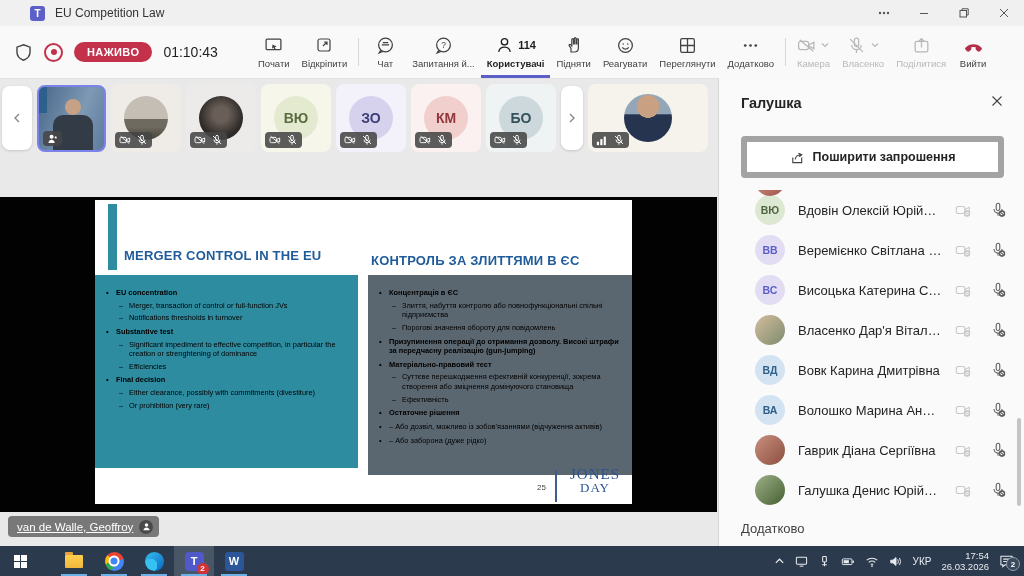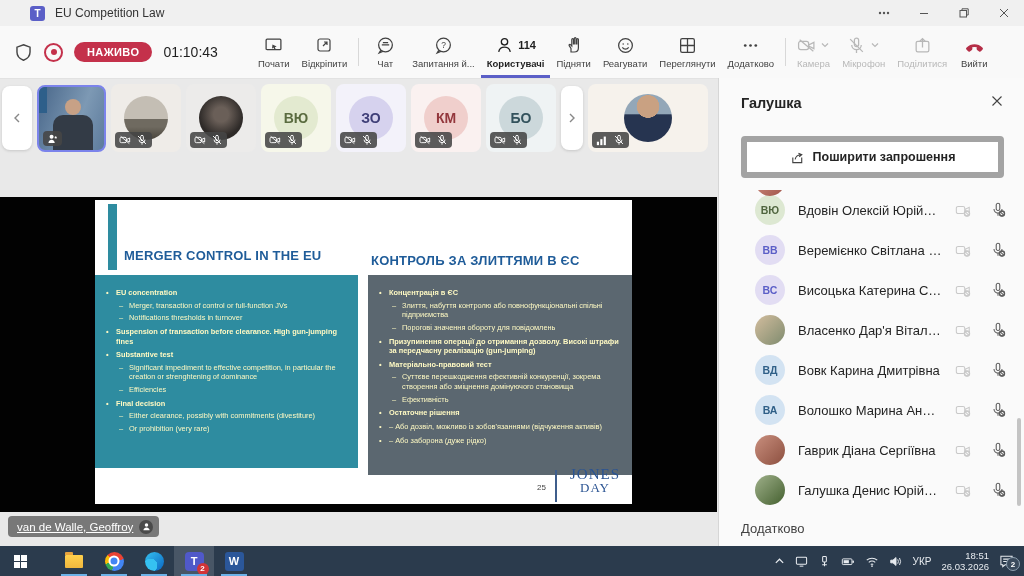--- a/index.html
+++ b/index.html
@@ -72,21 +72,21 @@
   .tile.wide .av-circle{width:48px;height:48px;}
 
   
   .blackarea{position:absolute;left:0;top:197px;width:717px;height:315px;background:#020202;}
   .slide{position:absolute;left:95px;top:3px;width:537px;height:304px;background:#fff;}
   .accentbar{position:absolute;left:13px;top:4px;width:9px;height:66px;background:var(--slide-teal,#2e8ca0);}
   .sl-title{position:absolute;font-weight:bold;font-size:13px;color:var(--slide-title,#1f5c99);
     letter-spacing:.2px;white-space:nowrap;}
   .sl-title.left{left:29px;top:48px;}
   .sl-title.right{left:276px;top:53px;}
-  .sl-box{position:absolute;top:75px;box-sizing:border-box;padding:9px 10px;color:#fef9c3;}
+  .sl-box{position:absolute;top:75px;box-sizing:border-box;padding:9px 10px;color:#000000;}
   .sl-box.teal{left:0;width:263px;height:193px;background:var(--slide-teal,#2e8ca0);}
   .sl-box.slate{left:273px;width:264px;height:200px;background:var(--slide-slate,#5b6770);}
   .bullet{position:relative;padding-left:11px;margin-top:4px;font-size:7.4px;line-height:1.3;}
   .bullet::before{content:"•";position:absolute;left:1px;}
   .bullet[data-level="2"]{margin-left:13px;margin-top:3px;}
   .bullet[data-level="2"]::before{content:"–";}
   .bullet[data-bold="true"]{font-weight:bold;}
   .pagenum{position:absolute;left:442px;top:283px;font-size:8px;color:#444;}
   .logo-div{position:absolute;left:460px;top:270px;width:2px;height:32px;background:#3f5e8c;}
   .jones{position:absolute;left:468px;top:268px;width:64px;text-align:center;
@@ -317,21 +317,21 @@
         <span class="iconrow">
           <svg width="19" height="19" viewBox="0 0 18 18" fill="none" stroke="#b8b8b8" stroke-width="1.2">
               <rect x="7" y="2" width="4" height="8" rx="2"></rect>
               <path d="M4.5 8.5a4.5 4.5 0 0 0 9 0M9 13v3"></path>
               <line x1="3" y1="3" x2="15" y2="15"></line>
             </svg>
           <svg width="10" height="10" viewBox="0 0 10 10" fill="none" stroke="#b8b8b8" stroke-width="1.2">
               <path d="M2 3.5l3 3 3-3"></path>
             </svg>
         </span>
-        <span class="lbl">Мікрофон</span>
+        <span class="lbl">Власенко</span>
       </div>
       <div class="tb-btn disabled">
         <span class="iconrow">
             <svg width="19" height="19" viewBox="0 0 18 18" fill="none" stroke="#b8b8b8" stroke-width="1.2">
               <rect x="3" y="5" width="12" height="10" rx="1.5"></rect>
               <path d="M9 11V2.5M6.5 5L9 2.5 11.5 5"></path>
             </svg>
           </span>
         <span class="lbl">Поділитися</span>
       </div>
@@ -480,21 +480,20 @@
       <div class="sl-title left">MERGER CONTROL IN THE EU</div>
       <div class="sl-title right">КОНТРОЛЬ ЗА ЗЛИТТЯМИ В ЄС</div>
       <div class="sl-box teal">
 
           <div class="bullet" data-level="1" data-bold="true"><span>EU concentration</span></div>
 
           <div class="bullet" data-level="2" data-bold="false"><span>Merger, transaction of control or full-function JVs</span></div>
 
           <div class="bullet" data-level="2" data-bold="false"><span>Notifications thresholds in turnover</span></div>
 
-          <div class="bullet" data-level="1" data-bold="true"><span>Suspension of transaction before clearance. High gun-jumping fines</span></div>
 
           <div class="bullet" data-level="1" data-bold="true"><span>Substantive test</span></div>
 
           <div class="bullet" data-level="2" data-bold="false"><span>Significant impediment to effective competition, in particular the creation or strenghtening of dominance</span></div>
 
           <div class="bullet" data-level="2" data-bold="false"><span>Efficiencies</span></div>
 
           <div class="bullet" data-level="1" data-bold="true"><span>Final decision</span></div>
 
           <div class="bullet" data-level="2" data-bold="false"><span>Either clearance, possibly with commitments (divestiture)</span></div>
@@ -799,21 +798,21 @@
       <svg width="14" height="13" viewBox="0 0 16 14" fill="none" stroke="#e8ecf0" stroke-width="1.2">
           <path d="M2 5.5a9 9 0 0 1 12 0M4.3 8a5.8 5.8 0 0 1 7.4 0M6.6 10.4a2.5 2.5 0 0 1 2.8 0"></path>
           <circle cx="8" cy="12.2" r="1" fill="#e8ecf0" stroke="none"></circle>
         </svg>
       <svg width="14" height="13" viewBox="0 0 16 14" fill="none" stroke="#e8ecf0" stroke-width="1.1">
           <path d="M2 5.5h2.5L8 2.5v9L4.5 8.5H2z" fill="#e8ecf0"></path>
           <path d="M10 4.5a5 5 0 0 1 0 5M12 3a7.5 7.5 0 0 1 0 8"></path>
         </svg>
       <span class="lang">УКР</span>
       <span class="clock">
-        <div>18:51</div>
+        <div>17:54</div>
         <div>26.03.2026</div>
       </span>
       <span class="notif">
         <svg width="15" height="14" viewBox="0 0 16 15" fill="none" stroke="#e8ecf0" stroke-width="1.1">
             <path d="M2 2.5h12v9H6.5L4 13.5v-2H2z"></path>
             <path d="M4.5 5.5h7M4.5 8h5"></path>
           </svg>
         <span class="badge">2</span>
       </span>
     </div>

